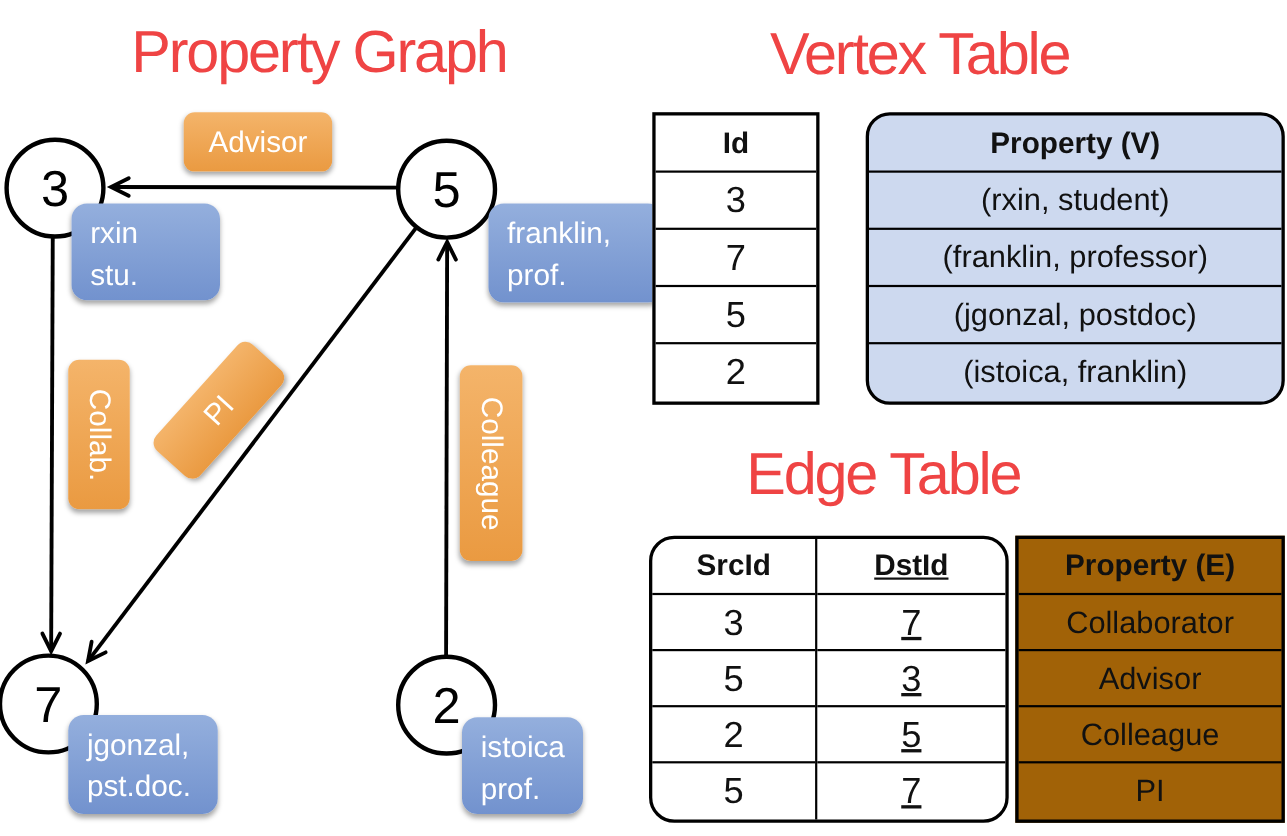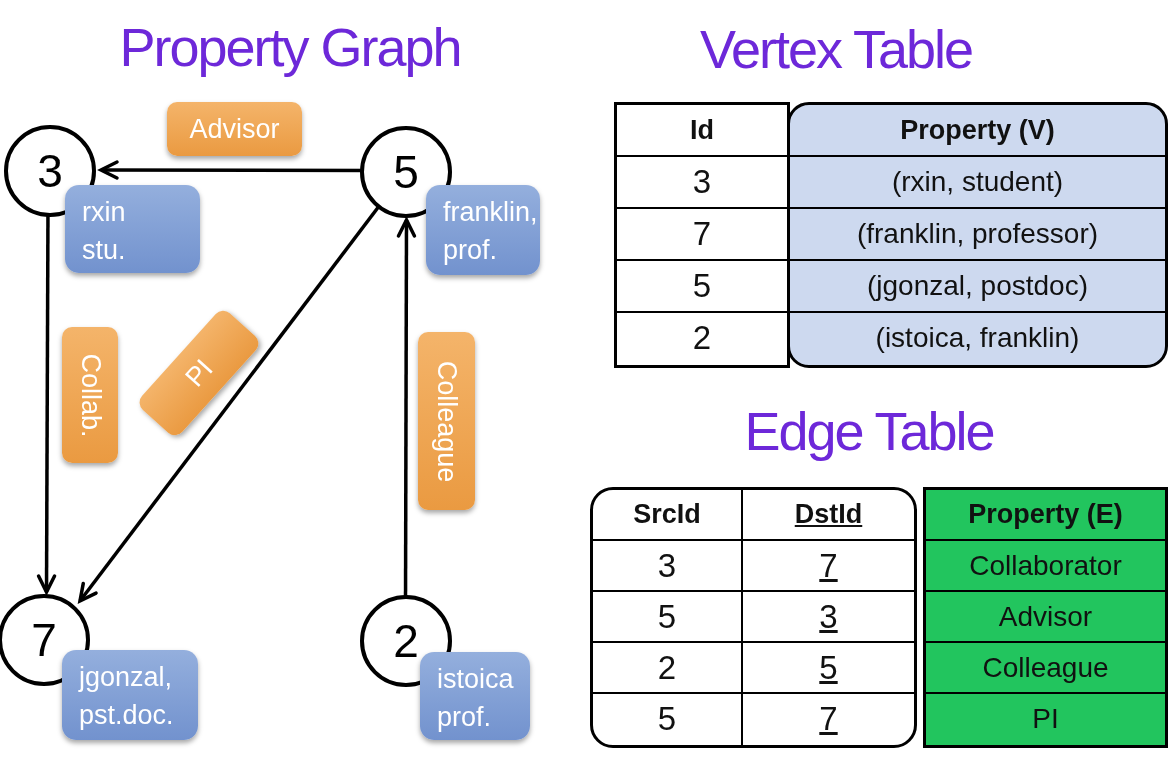--- a/index.html
+++ b/index.html
@@ -1,22 +1,22 @@
 <!DOCTYPE html>
 <html><head>
 <meta charset="utf-8">
 <style>
   html,body{margin:0;padding:0;background:#fff;}
   .stage{position:relative;width:1170px;height:760px;background:#fff;overflow:hidden;
          font-family:"Liberation Sans",sans-serif;color:#111;}
   .big-title{position:absolute;text-align:center;font-size:54px;letter-spacing:-2px;
-             color:#6d28d9;white-space:nowrap;}
+             color:#ef4444;white-space:nowrap;}
   #graph-title{left:0;top:16px;width:580px;}
   #vertex-title{left:586px;top:18px;width:500px;}
-  #edge-title{left:619px;top:400px;width:500px;}
+  #edge-title{left:553px;top:400px;width:500px;}
 
   .graph-svg{position:absolute;left:0;top:0;}
 
   .node-num{position:absolute;width:90px;text-align:center;font-size:46px;line-height:48px;color:#000;}
 
   .pill{position:absolute;box-sizing:border-box;border-radius:10px;color:#fff;
         box-shadow:0 3px 5px rgba(0,0,0,0.35);}
   .opill{background:linear-gradient(180deg,#f4b46a 0%,#ea9a41 100%);}
   .bpill{background:linear-gradient(180deg,#94afdd 0%,#7292ce 100%);border-radius:14px;}
   .pill-center{display:flex;align-items:center;justify-content:center;font-size:27px;}
@@ -25,21 +25,21 @@
 
   .tcol{position:absolute;box-sizing:border-box;border:3px solid #000;background:#fff;}
   .tcell{box-sizing:border-box;text-align:center;border-bottom:2px solid #000;overflow:hidden;}
   .tcell:last-child{border-bottom:none;}
   .cv{height:52px;line-height:50px;}
   .ce{height:51px;line-height:49px;}
   .th{font-weight:bold;font-size:27px;}
   .num{font-size:33px;}
   .ptxt{font-size:28px;}
   .vfill{background:#cdd9ef;border-radius:22px;}
-  .efill{background:#22c55e;}
+  .efill{background:#a16207;}
   .twocol{display:flex;flex-direction:row;padding:0;border-radius:23px;}
   .subcol{box-sizing:border-box;}
   .subcol.first{border-right:2px solid #000;}
 </style>
 </head>
 <body>
 
 <div class="stage">
 
   <div class="big-title" id="graph-title">Property Graph</div>
@@ -77,34 +77,34 @@
     <span>PI</span>
   </div>
   <div class="pill opill pill-center" style="left:418px;top:332px;width:57px;height:178px;">
     <span class="vtext">Colleague</span>
   </div>
 
   <div class="pill bpill" style="left:65px;top:185px;width:135px;height:88px;">
     <div>rxin</div>
     <div>stu.</div>
   </div>
-  <div class="pill bpill" style="left:426px;top:185px;width:114px;height:90px;">
+  <div class="pill bpill" style="left:444px;top:185px;width:159px;height:90px;">
     <div>franklin,</div>
     <div>prof.</div>
   </div>
   <div class="pill bpill" style="left:62px;top:650px;width:136px;height:90px;">
     <div>jgonzal,</div>
     <div>pst.doc.</div>
   </div>
   <div class="pill bpill" style="left:420px;top:652px;width:110px;height:88px;">
     <div>istoica</div>
     <div>prof.</div>
   </div>
 
-  <div class="tcol" style="left:614px;top:102px;width:176px;">
+  <div class="tcol" style="left:593px;top:102px;width:152px;">
     <div class="tcell cv th">Id</div>
     <div class="tcell cv num">3</div>
     <div class="tcell cv num">7</div>
     <div class="tcell cv num">5</div>
     <div class="tcell cv num">2</div>
   </div>
 
   <div class="tcol vfill" style="left:787px;top:102px;width:381px;">
     <div class="tcell cv th">Property (V)</div>
     <div class="tcell cv ptxt">(rxin, student)</div>

